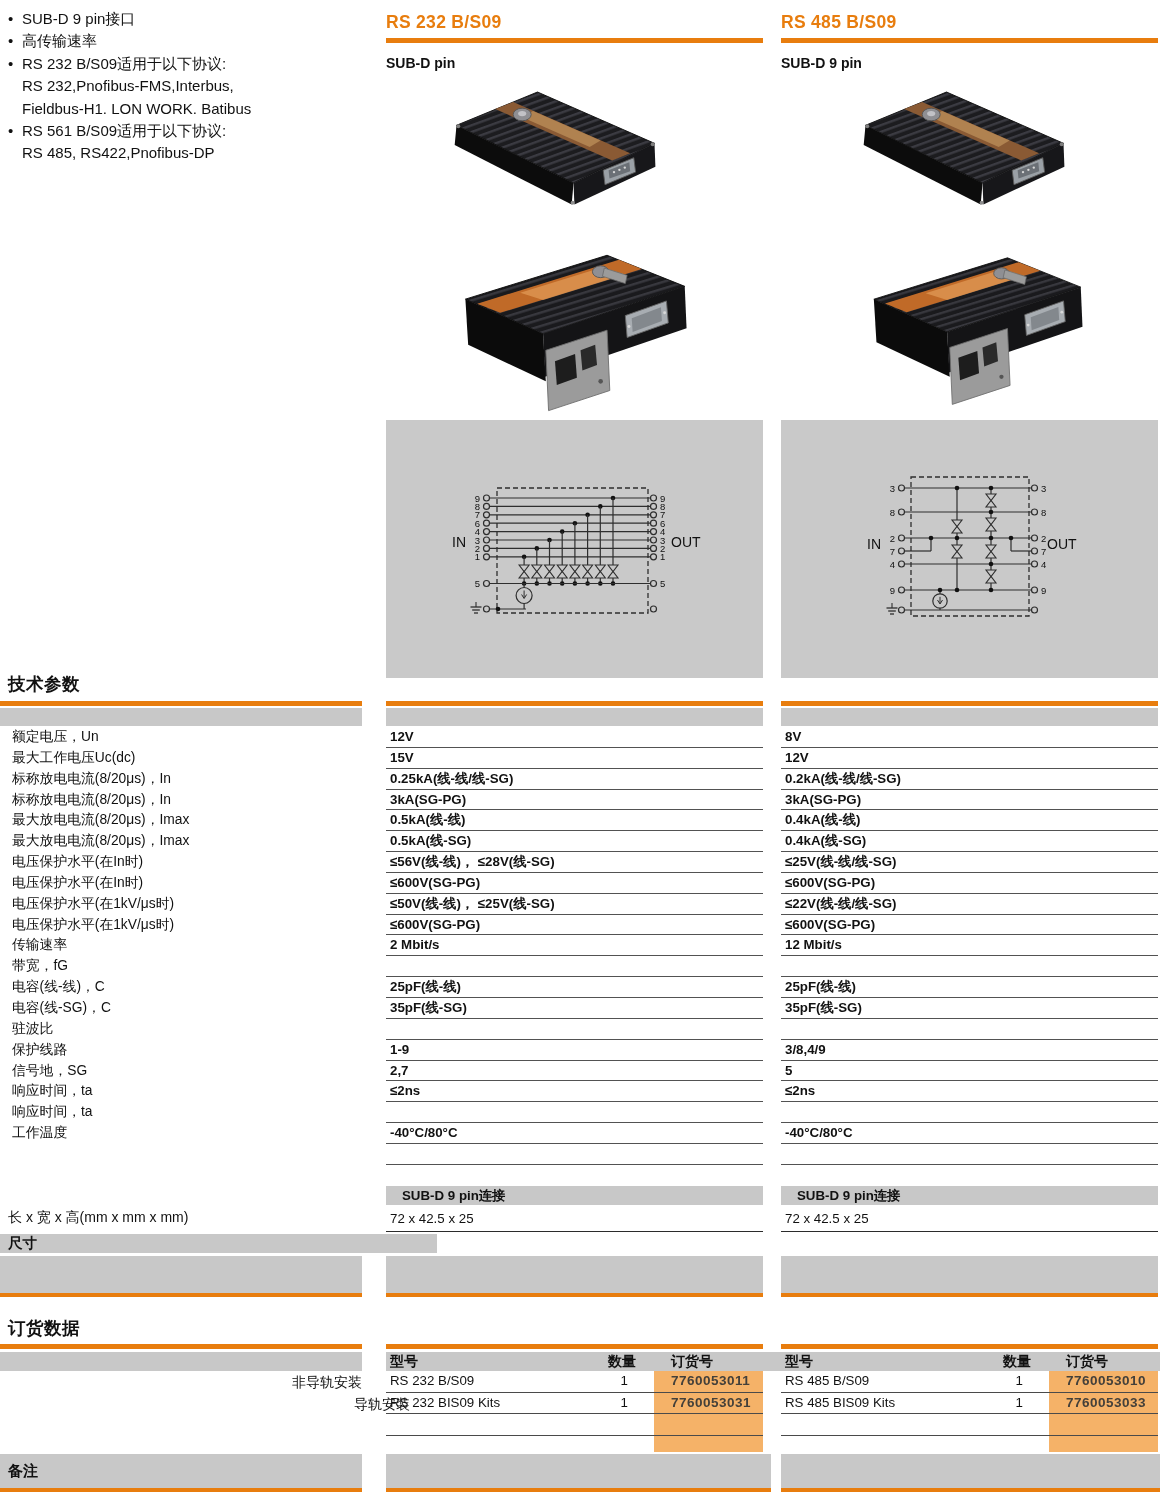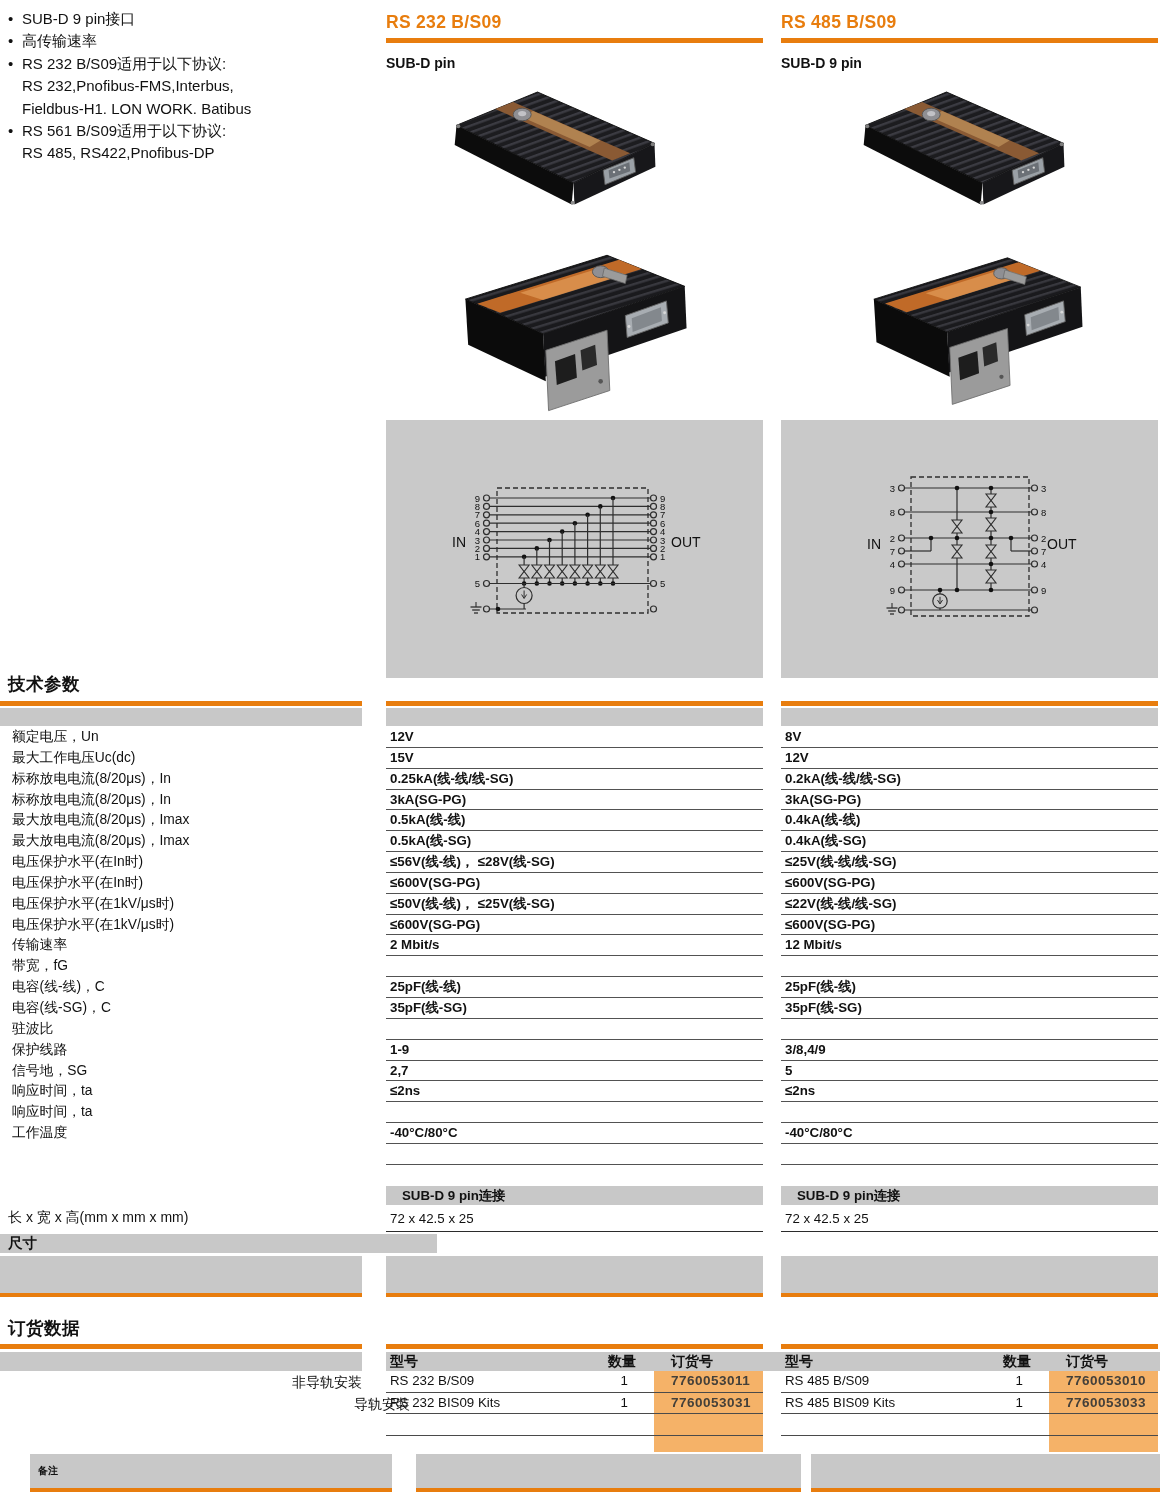--- a/index.html
+++ b/index.html
@@ -25,21 +25,21 @@
               box-sizing:border-box;padding-left:4px;white-space:nowrap;font-weight:bold;}
   .dim-head{height:19px;line-height:19px;background:var(--bar-gray);font-weight:bold;font-size:13.3px;
             padding-left:16px;box-sizing:border-box;}
   .dim-head-left{height:19px;line-height:19px;background:var(--bar-gray);font-weight:bold;font-size:14.5px;
             padding-left:8px;box-sizing:border-box;}
   .dim-value{height:24px;line-height:22px;border-bottom:1.5px solid #2b2b2b;font-size:13.3px;
              padding-left:4px;box-sizing:border-box;}
   .dim-label{font-size:14px;padding-left:8px;}
   .block{height:37px;background:var(--bar-gray);border-bottom:4.5px solid var(--accent);}
   .note-bar{height:34px;background:var(--bar-gray);border-bottom:4.5px solid var(--accent);
-            line-height:34px;font-weight:bold;font-size:10px;padding-left:8px;box-sizing:content-box;margin-left:30px;}
+            line-height:34px;font-weight:bold;font-size:15px;padding-left:8px;box-sizing:content-box;}
   .order-left-label{height:21.5px;line-height:21.5px;text-align:right;padding-right:6px;font-size:14px;}
   .ot{position:absolute;width:377px;height:110px;}
   .ot-toprule{position:absolute;left:0;top:0;width:377px;height:4.5px;background:var(--accent);}
   .ot-head{position:absolute;left:0;top:8px;width:418px;height:19px;background:var(--bar-gray);}
   .ot-h-model{position:absolute;left:4px;top:0;line-height:19px;font-weight:bold;font-size:14px;}
   .ot-h-qty{position:absolute;left:190px;top:0;width:60px;text-align:right;line-height:19px;font-weight:bold;font-size:14px;}
   .ot-h-num{position:absolute;left:285px;top:0;line-height:19px;font-weight:bold;font-size:14px;}
   .ot-orange{position:absolute;left:268px;top:27px;width:109px;height:81px;background:var(--highlight);}
   .ot-rows{position:absolute;left:0;top:27px;width:377px;}
   .ot-row{position:relative;height:21.5px;border-bottom:1px solid #4a4a4a;box-sizing:border-box;}

